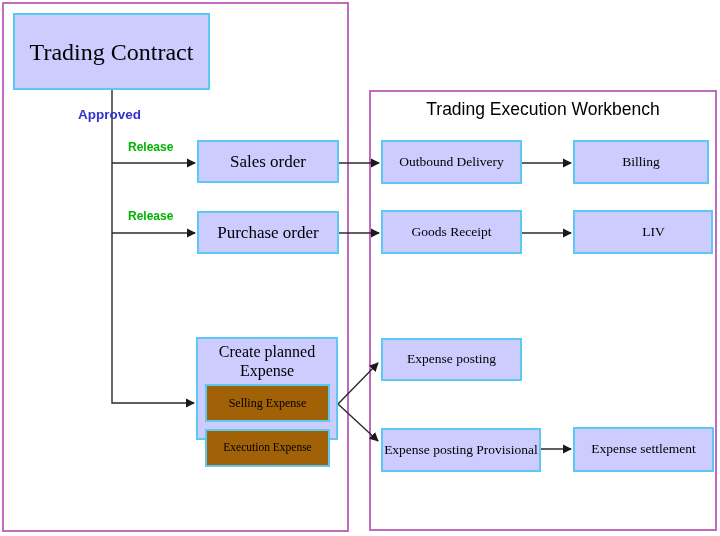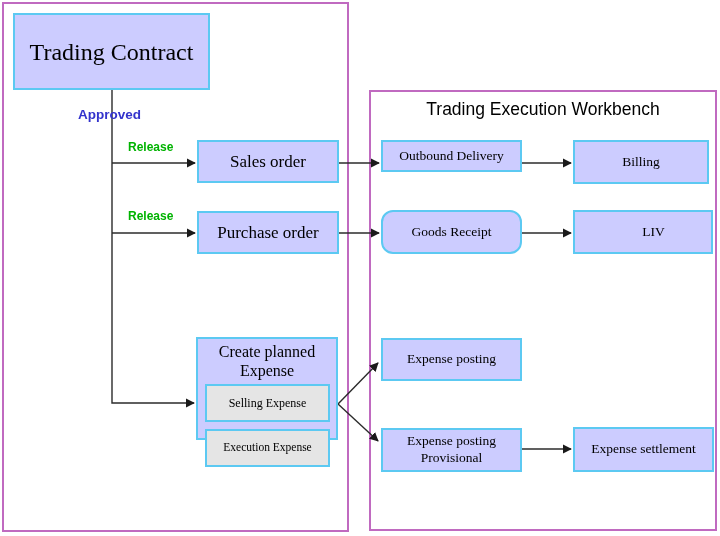--- a/index.html
+++ b/index.html
@@ -56,36 +56,36 @@
     font-size: 16px;
     flex-direction: column;
     justify-content: flex-start;
     padding-top: 3px;
     line-height: 1.2;
   }
   .node-cpe .cpe-title { width: 120px; }
   .subnode {
     position: absolute;
     box-sizing: border-box;
-    background: #e5e5e5;
+    background: #a16207;
     border: 2px solid #5cc9f2;
     display: flex;
     align-items: center;
     justify-content: center;
     text-align: center;
   }
   .subnode-selling    { left: 7px; top: 45px; width: 125px; height: 38px; font-size: 12px; }
   .subnode-purchasing { left: 7px; top: 90px; width: 125px; height: 38px; font-size: 11.5px; }
 
-  .node-outbound    { left: 381px; top: 140px; width: 141px; height: 32px; font-size: 13.5px; }
+  .node-outbound    { left: 381px; top: 140px; width: 141px; height: 44px; font-size: 13.5px; }
   .node-billing     { left: 573px; top: 140px; width: 136px; height: 44px; font-size: 13.5px; }
-  .node-goods       { left: 381px; top: 210px; width: 141px; height: 44px; font-size: 13.5px; border-radius: 12px; }
+  .node-goods       { left: 381px; top: 210px; width: 141px; height: 44px; font-size: 13.5px; }
   .node-liv         { left: 573px; top: 210px; width: 140px; height: 44px; font-size: 13.5px; padding-left: 21px; }
   .node-exp-posting { left: 381px; top: 338px; width: 141px; height: 43px; font-size: 13.5px; }
-  .node-exp-prov    { left: 381px; top: 428px; width: 141px; height: 44px; font-size: 13.5px; }
+  .node-exp-prov    { left: 381px; top: 428px; width: 160px; height: 44px; font-size: 13.5px; }
   .node-exp-settle  { left: 573px; top: 427px; width: 141px; height: 45px; font-size: 13.5px; }
 
   .panel-title {
     position: absolute;
     left: 369px;
     top: 99px;
     width: 348px;
     text-align: center;
     font-size: 17.5px;
     color: #000000;

